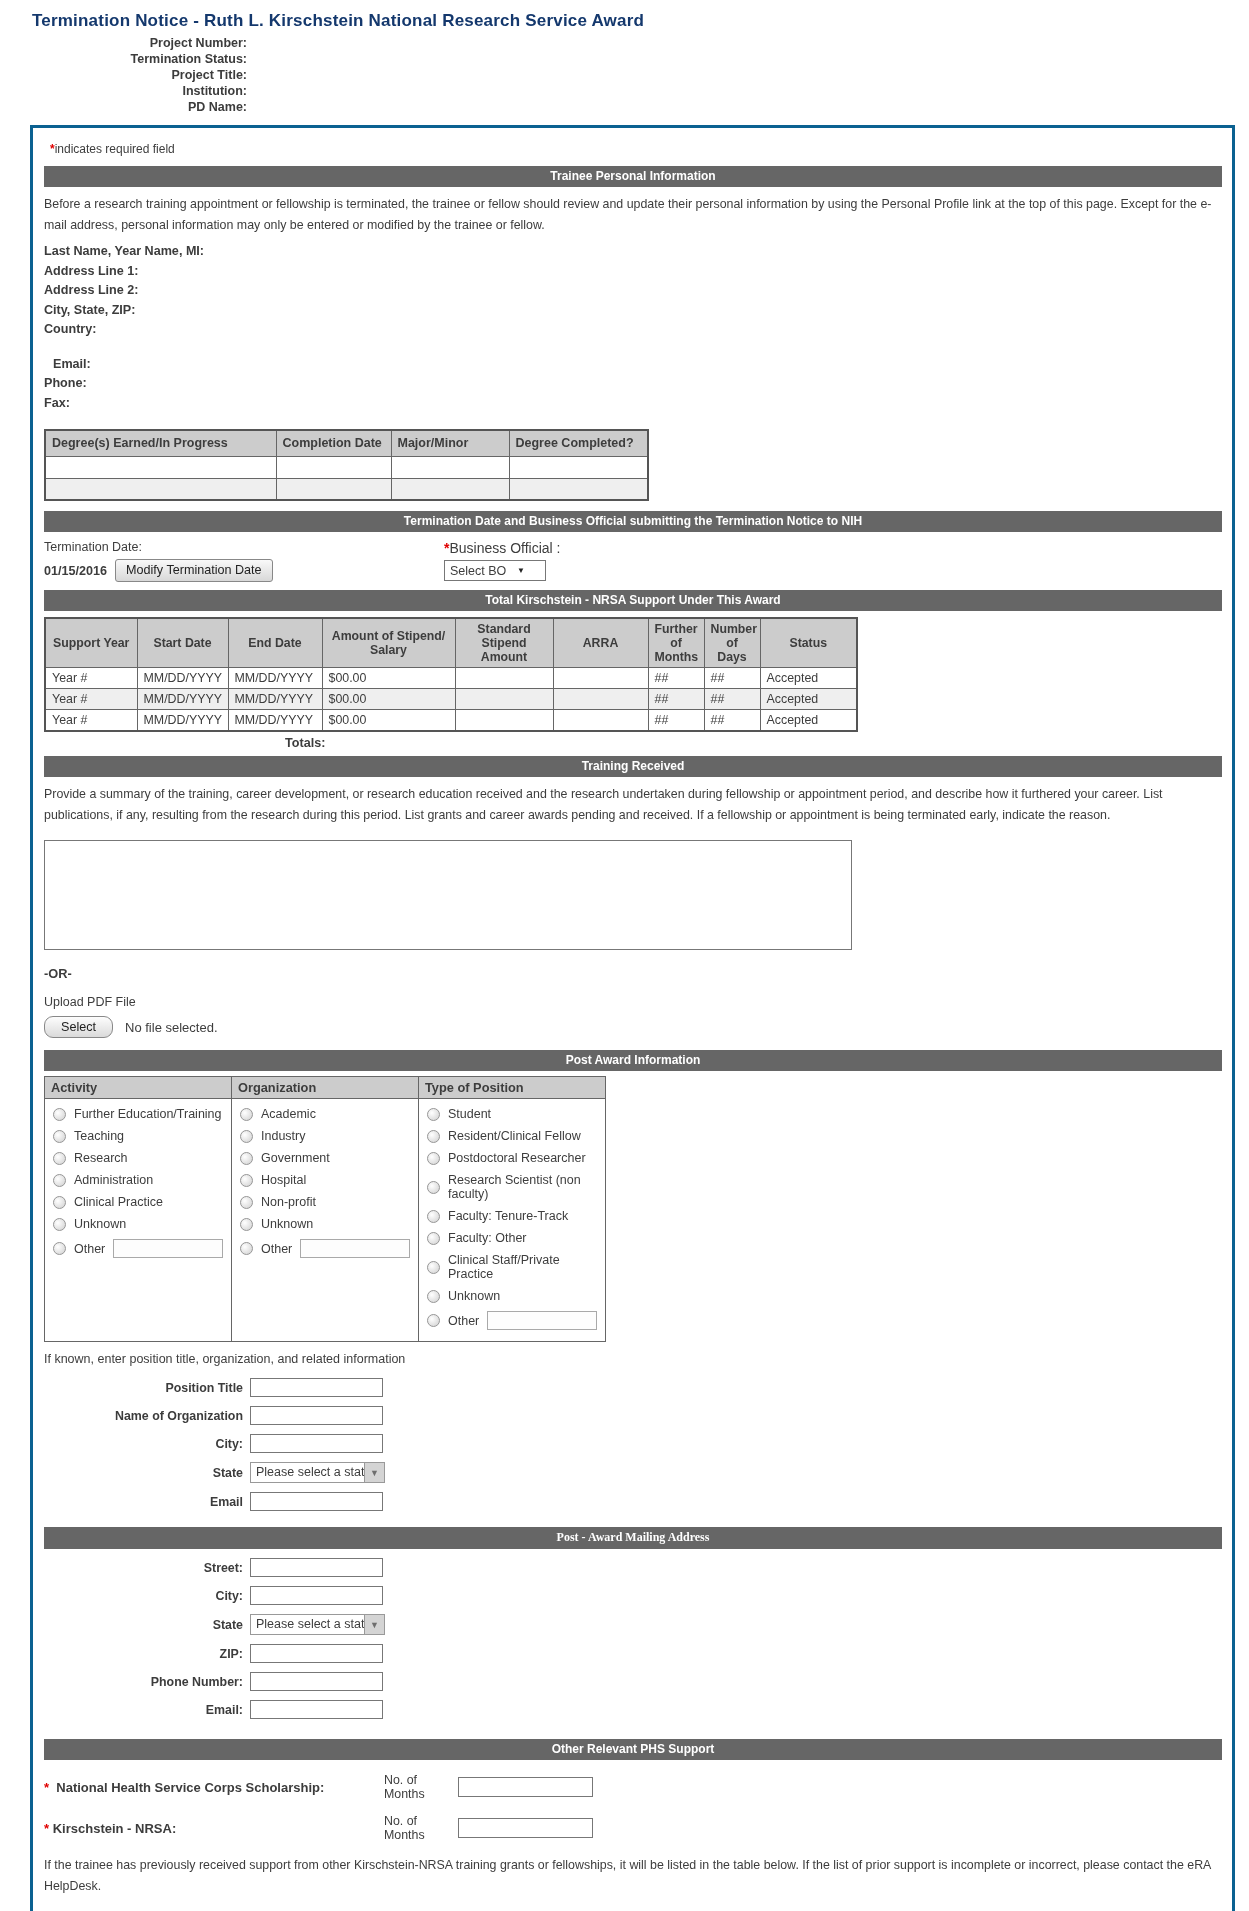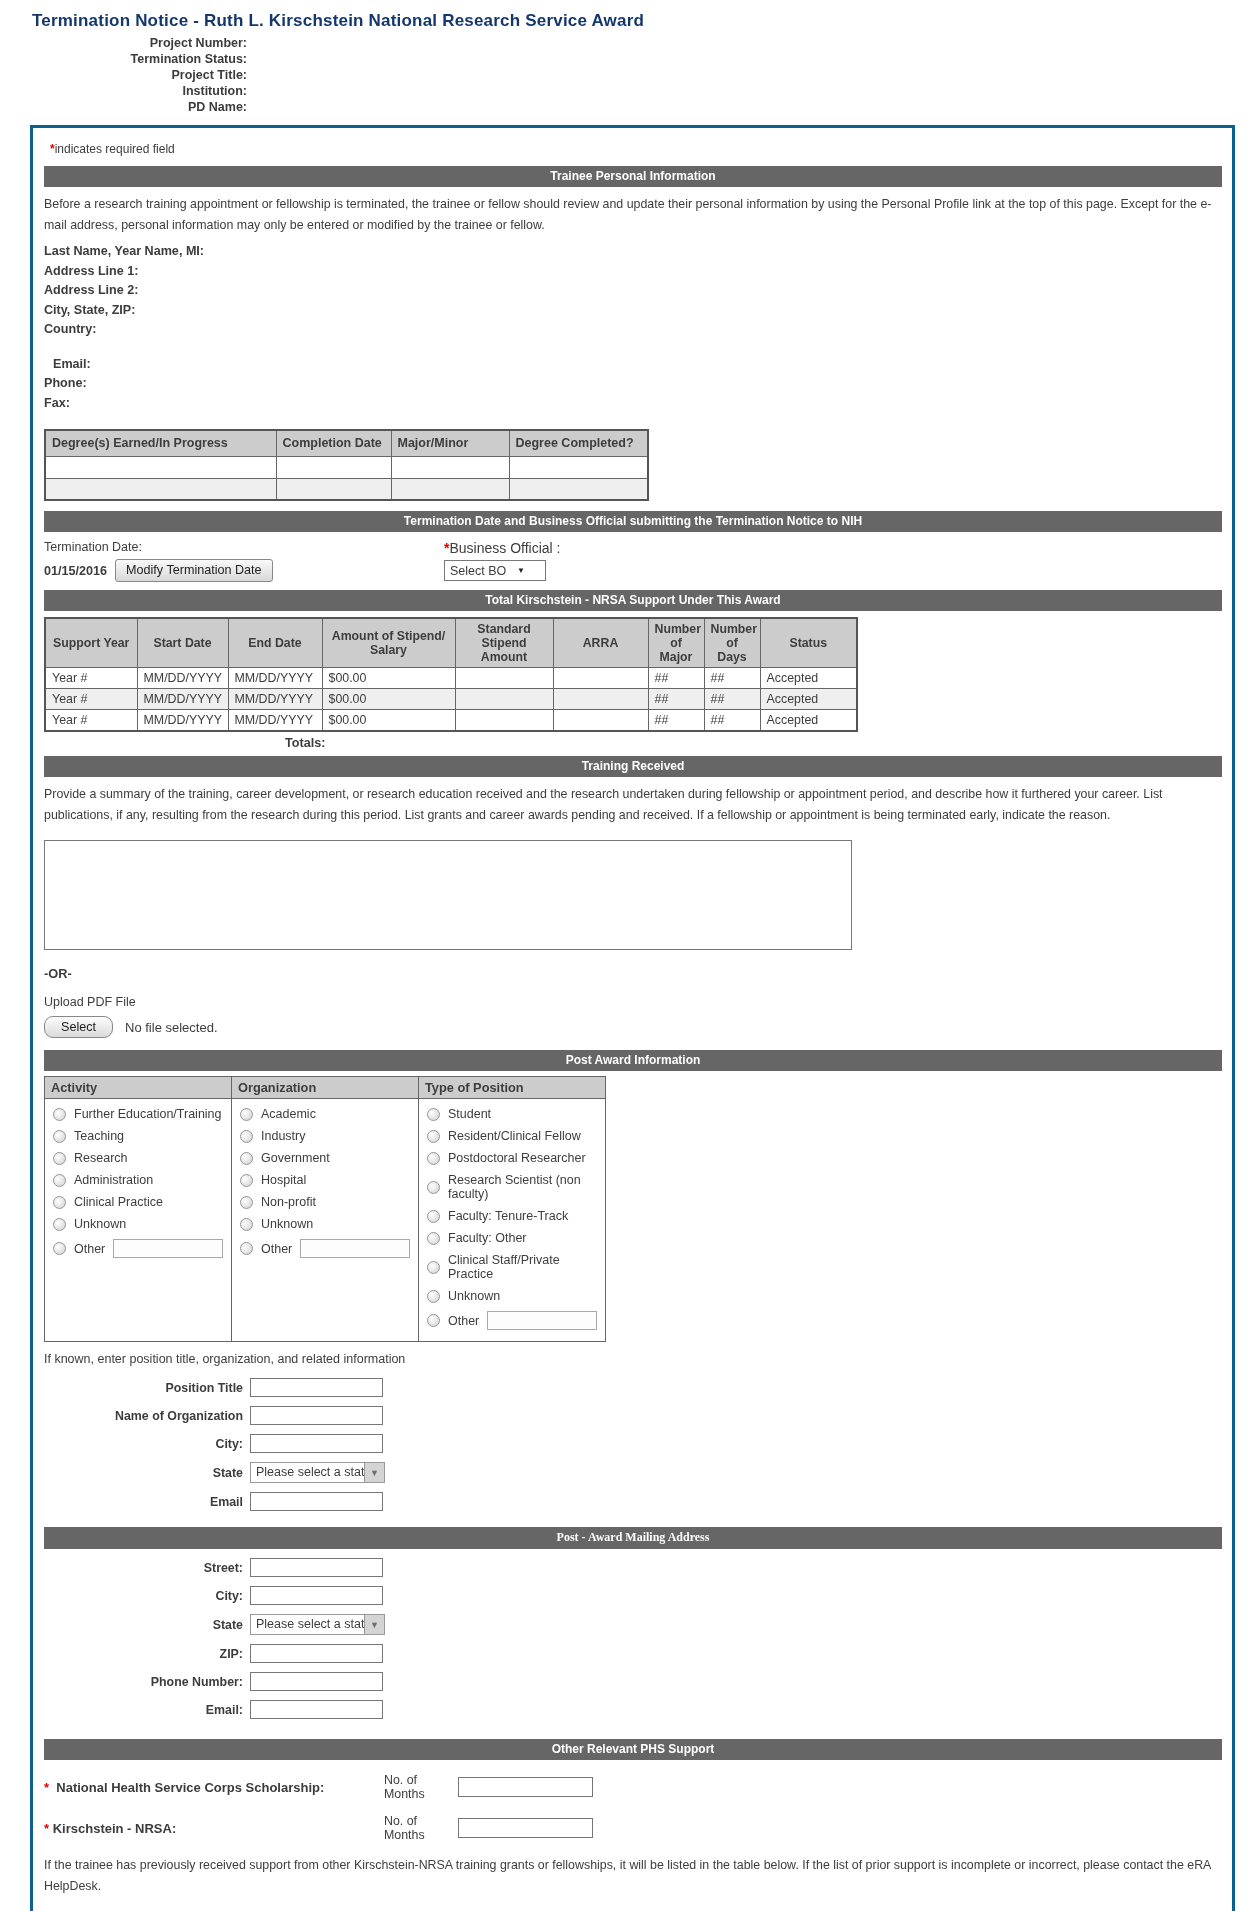--- a/index.html
+++ b/index.html
@@ -187,21 +187,21 @@
           <col style="width:97px">
         </colgroup>
       <tbody>
           <tr>
         <th>Support Year</th>
         <th>Start Date</th>
         <th>End Date</th>
         <th>Amount of Stipend/ Salary</th>
         <th>Standard Stipend Amount</th>
         <th>ARRA</th>
-        <th>Number of Major</th>
+        <th>Further of Months</th>
         <th>Number of Days</th>
         <th>Status</th>
       </tr>
       <tr>
         <td>Year #</td>
             <td>MM/DD/YYYY</td>
             <td>MM/DD/YYYY</td>
             <td>$00.00</td>
             <td></td>
             <td></td>

